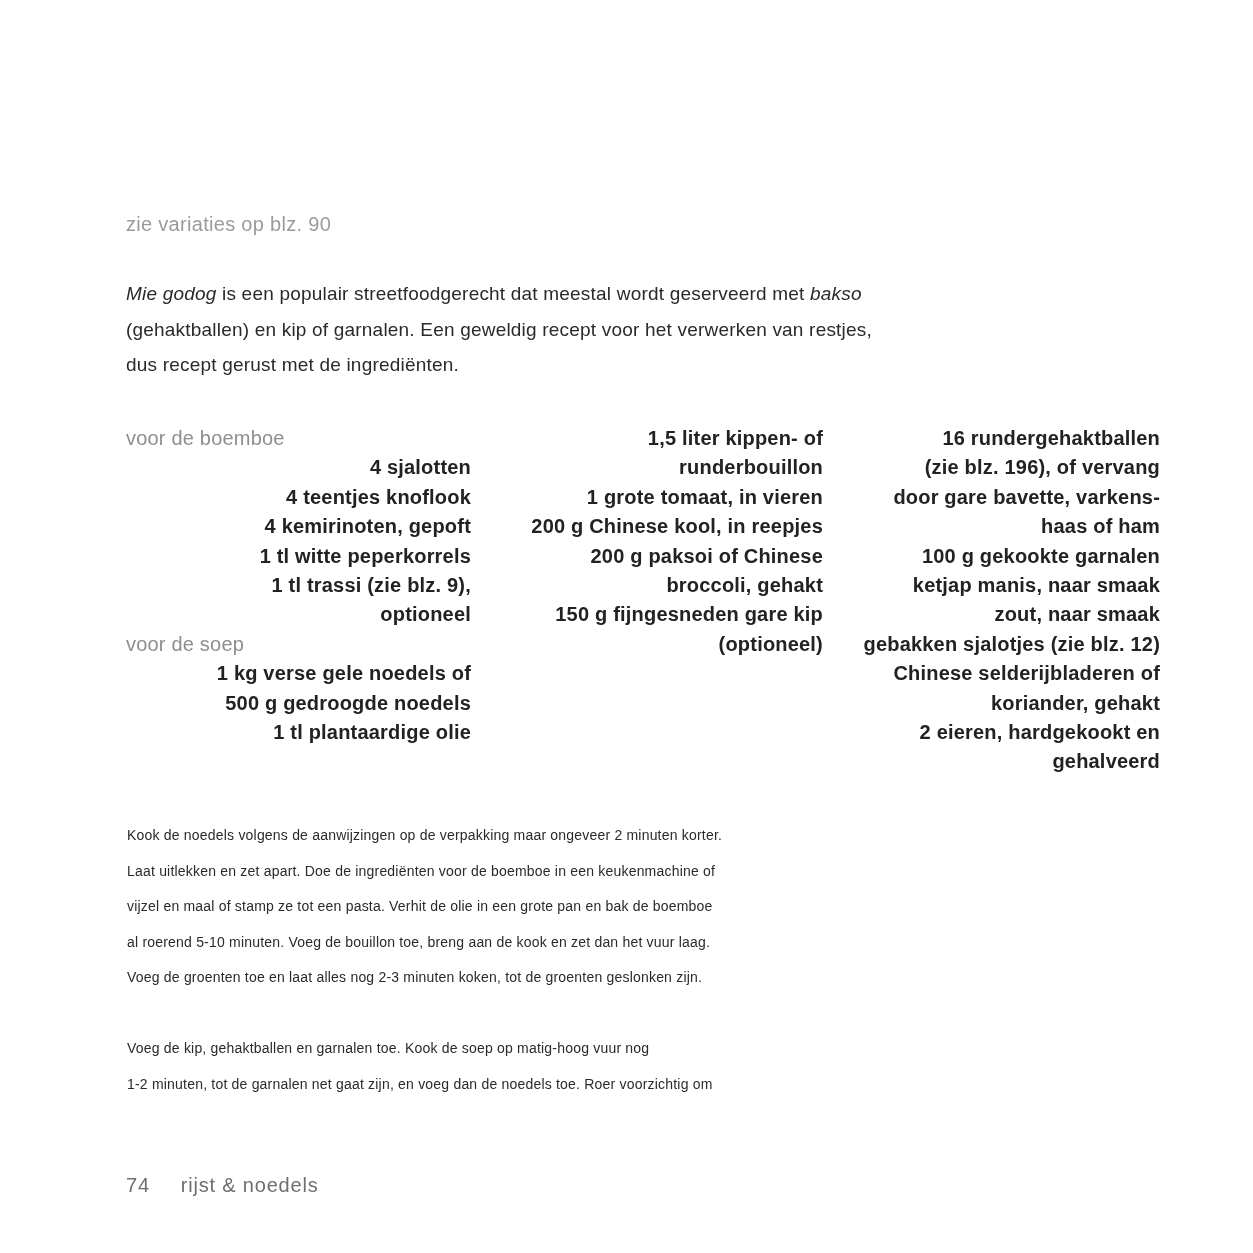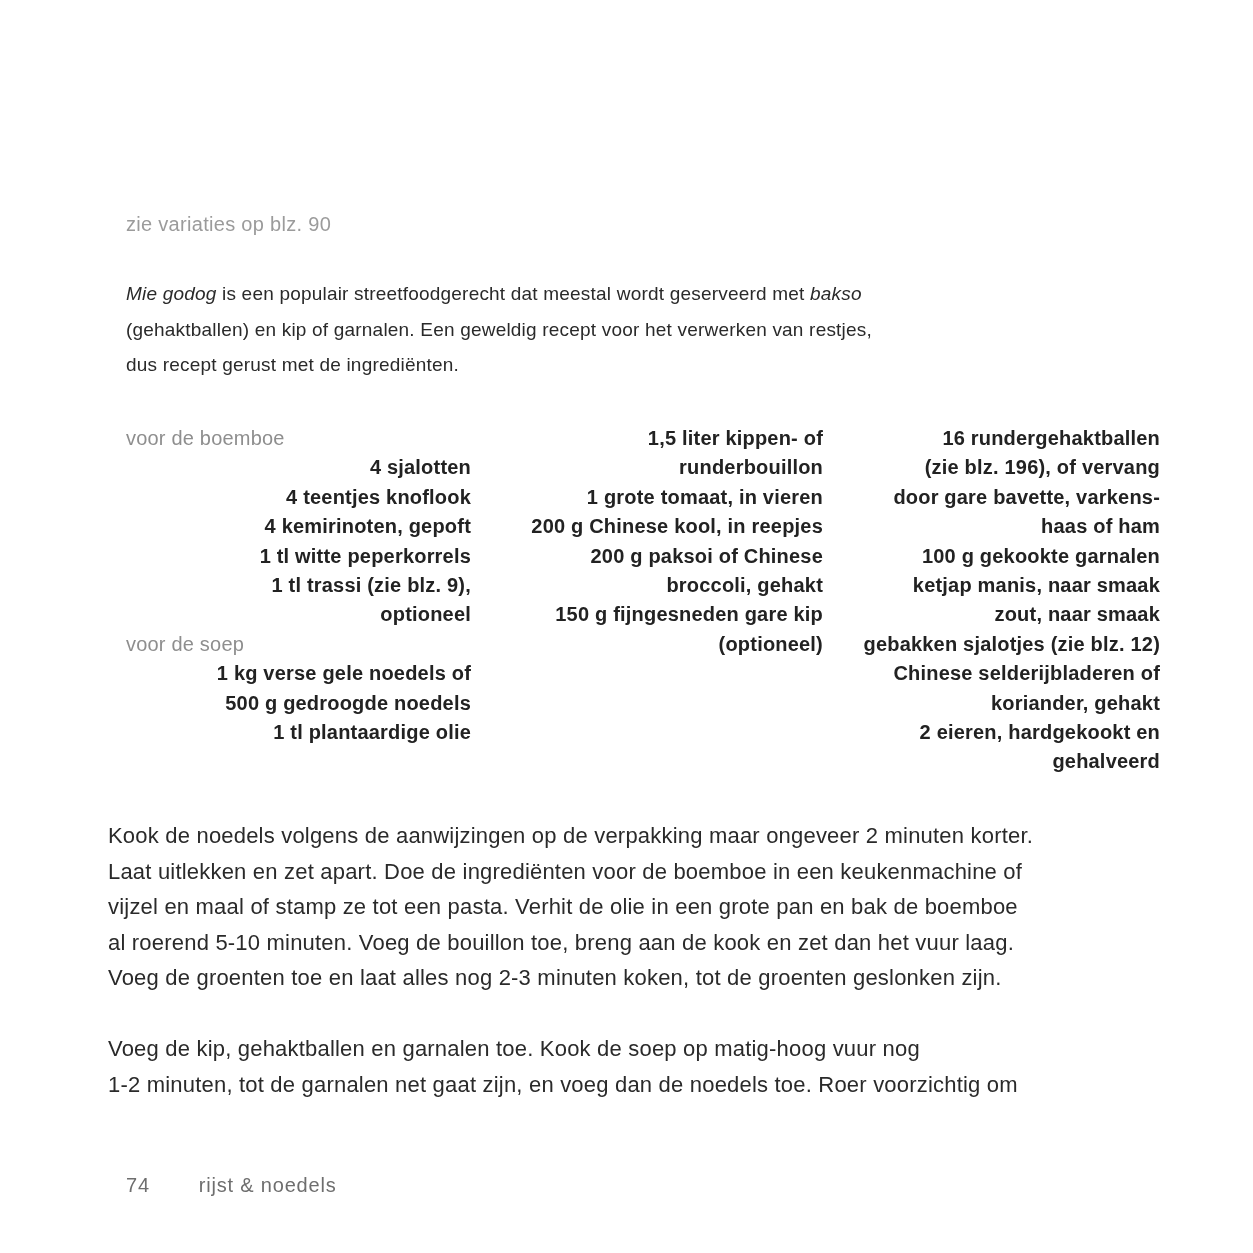--- a/index.html
+++ b/index.html
@@ -64,38 +64,38 @@
   .col-3 { left: 704px; width: 330px; }
   .sec-header {
     font-weight: normal;
     color: #8e8e8e;
   }
   .sec-gap { }
   .ing-line { white-space: nowrap; text-align: right; }
   .cont { padding-left: 28px; }
   .para {
     position: absolute;
-    left: 108px;
-    font-size: 22px;
+    left: 127px;
+    font-size: 14px;
     line-height: 35.5px;
     color: #2a2a2a;
     letter-spacing: 0.2px;
   }
   .para-1 { top: 818px; }
   .para-2 { top: 1031px; }
   .footer {
     position: absolute;
     left: 126px;
     top: 1174px;
     font-size: 20px;
     color: #6e6e6e;
     letter-spacing: 0.8px;
     white-space: nowrap;
   }
-  .footer .chapter { margin-left: 49px; }
+  .footer .chapter { margin-left: 31px; }
 </style>
 </head>
 <body>
 
 <div class="page">
 
 
   <div class="subtitle">zie variaties op blz. 90</div>
 
   <div class="intro">

